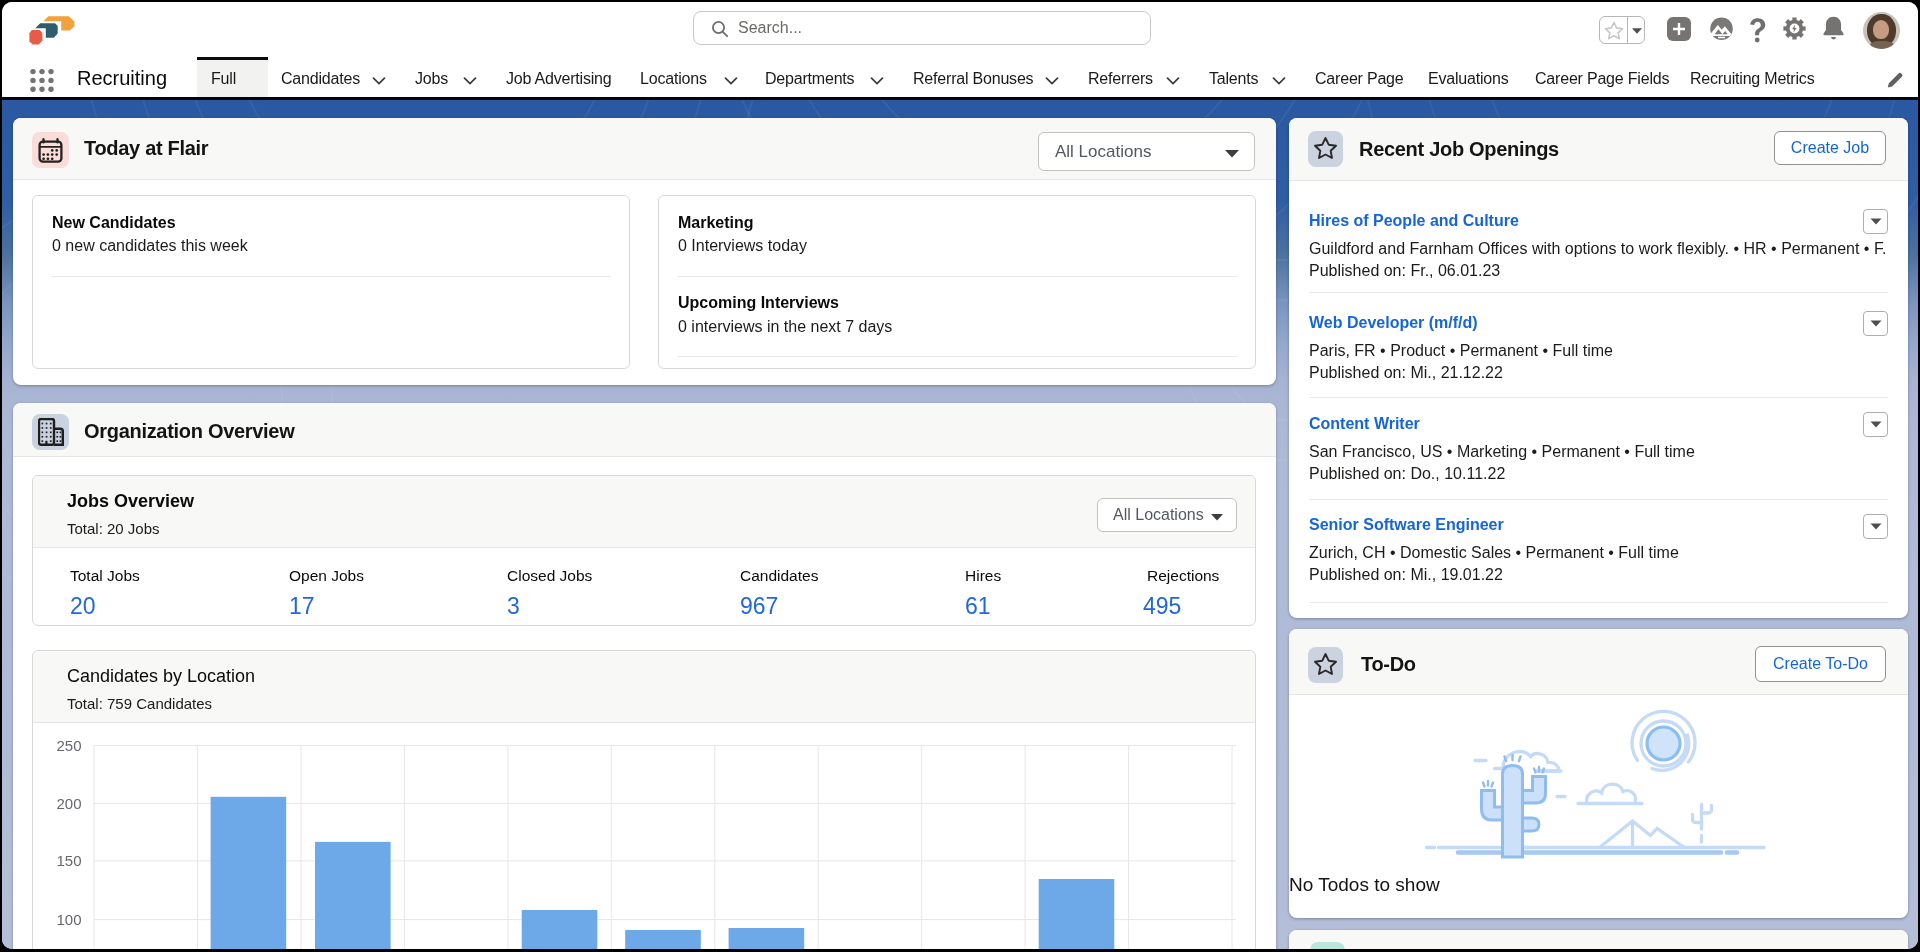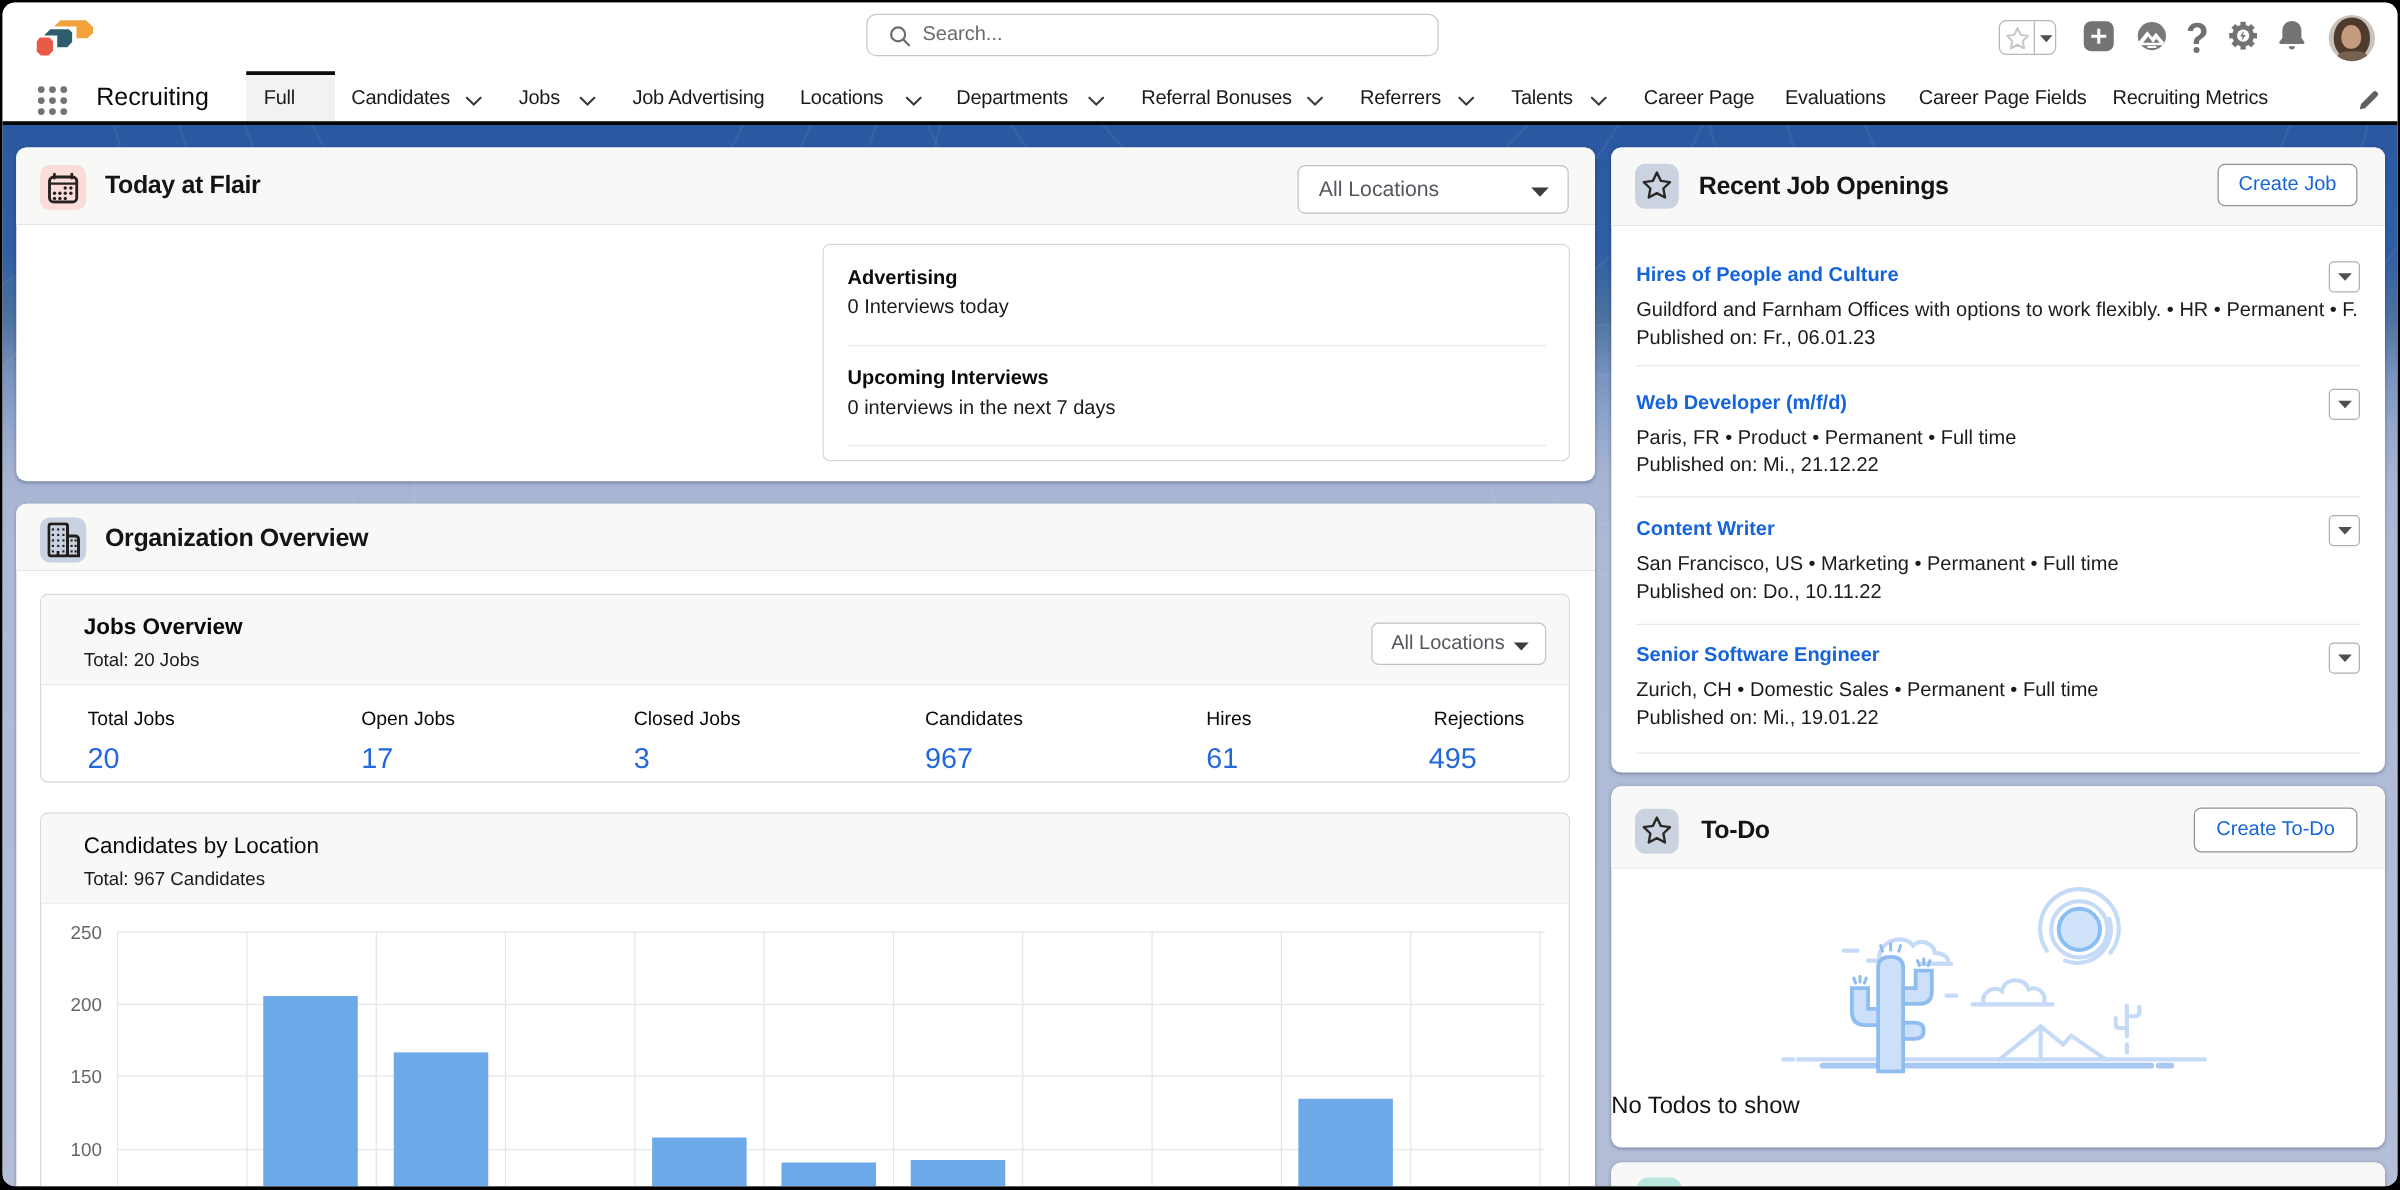--- a/index.html
+++ b/index.html
@@ -187,22 +187,27 @@
           </g>
         </svg>
       </div>
       <div class="ctitle" style="left:71px;top:19px">Today at Flair</div>
       <div class="dd" style="left:1025px;top:14px;width:217px;height:39px">
         <div style="margin-left:16px;font-size:17px">All Locations</div>
         <svg class="abs" style="right:14px;top:16px" width="16" height="9" viewBox="0 0 16 9">
             <path d="M1 1h14L8 8.4z" fill="#3f3d3b"></path>
           </svg>
       </div>
+      <div class="box" style="left:19px;top:77px;width:598px;height:174px">
+        <div class="b16" style="left:19px;top:18px">New Candidates</div>
+        <div class="t16" style="left:19px;top:41px">0 new candidates this week</div>
+        <div class="hr" style="left:19px;top:80px;width:559px"></div>
+      </div>
       <div class="box" style="left:645px;top:77px;width:598px;height:174px">
-        <div class="b16" style="left:19px;top:18px">Advertising</div>
+        <div class="b16" style="left:19px;top:18px">Marketing</div>
         <div class="t16" style="left:19px;top:41px">0 Interviews today</div>
         <div class="hr" style="left:19px;top:80px;width:559px"></div>
         <div class="b16" style="left:19px;top:98px">Upcoming Interviews</div>
         <div class="t16" style="left:19px;top:122px">0 interviews in the next 7 days</div>
         <div class="hr" style="left:19px;top:160px;width:559px"></div>
       </div>
     </div>
 
     <div class="card" style="left:11px;top:303px;width:1263px;height:560px">
       <div class="strip" style="height:54px"></div>
@@ -257,21 +262,21 @@
           <div class="num" style="left:707px;top:117px">967</div>
         <div class="slabel" style="left:932px;top:91px">Hires</div>
           <div class="num" style="left:932px;top:117px">61</div>
         <div class="slabel" style="left:1114px;top:91px">Rejections</div>
           <div class="num" style="left:1110px;top:117px">495</div>
       </div>
 
       <div class="box" style="left:19px;top:247px;width:1224px;height:450px">
         <div class="abs" style="left:0;top:0;right:0;height:72px;background:#f8f8f7;border-bottom:1px solid #e5e5e3;border-radius:6px 6px 0 0"></div>
         <div class="abs" style="left:34px;top:15px;font-size:18px;font-weight:400;color:#0a0a0a">Candidates by Location</div>
-        <div class="abs" style="left:34px;top:44px;font-size:15px;color:#1c1b1a">Total: 967 Candidates</div>
+        <div class="abs" style="left:34px;top:44px;font-size:15px;color:#1c1b1a">Total: 759 Candidates</div>
         <svg class="abs" style="left:0;top:72px" width="1222" height="327" viewBox="0 0 1222 327">
           <g stroke="#e6e6e4" stroke-width="1">
             <line x1="61" y1="22.6" x2="1203" y2="22.6"></line>
             <line x1="61" y1="80.4" x2="1203" y2="80.4"></line>
             <line x1="61" y1="137.9" x2="1203" y2="137.9"></line>
             <line x1="61" y1="196.6" x2="1203" y2="196.6"></line>
             <line x1="61" y1="22.6" x2="61" y2="327"></line>
             <line x1="164.5" y1="22.6" x2="164.5" y2="327"></line>
             <line x1="268" y1="22.6" x2="268" y2="327"></line>
             <line x1="371.4" y1="22.6" x2="371.4" y2="327"></line>

